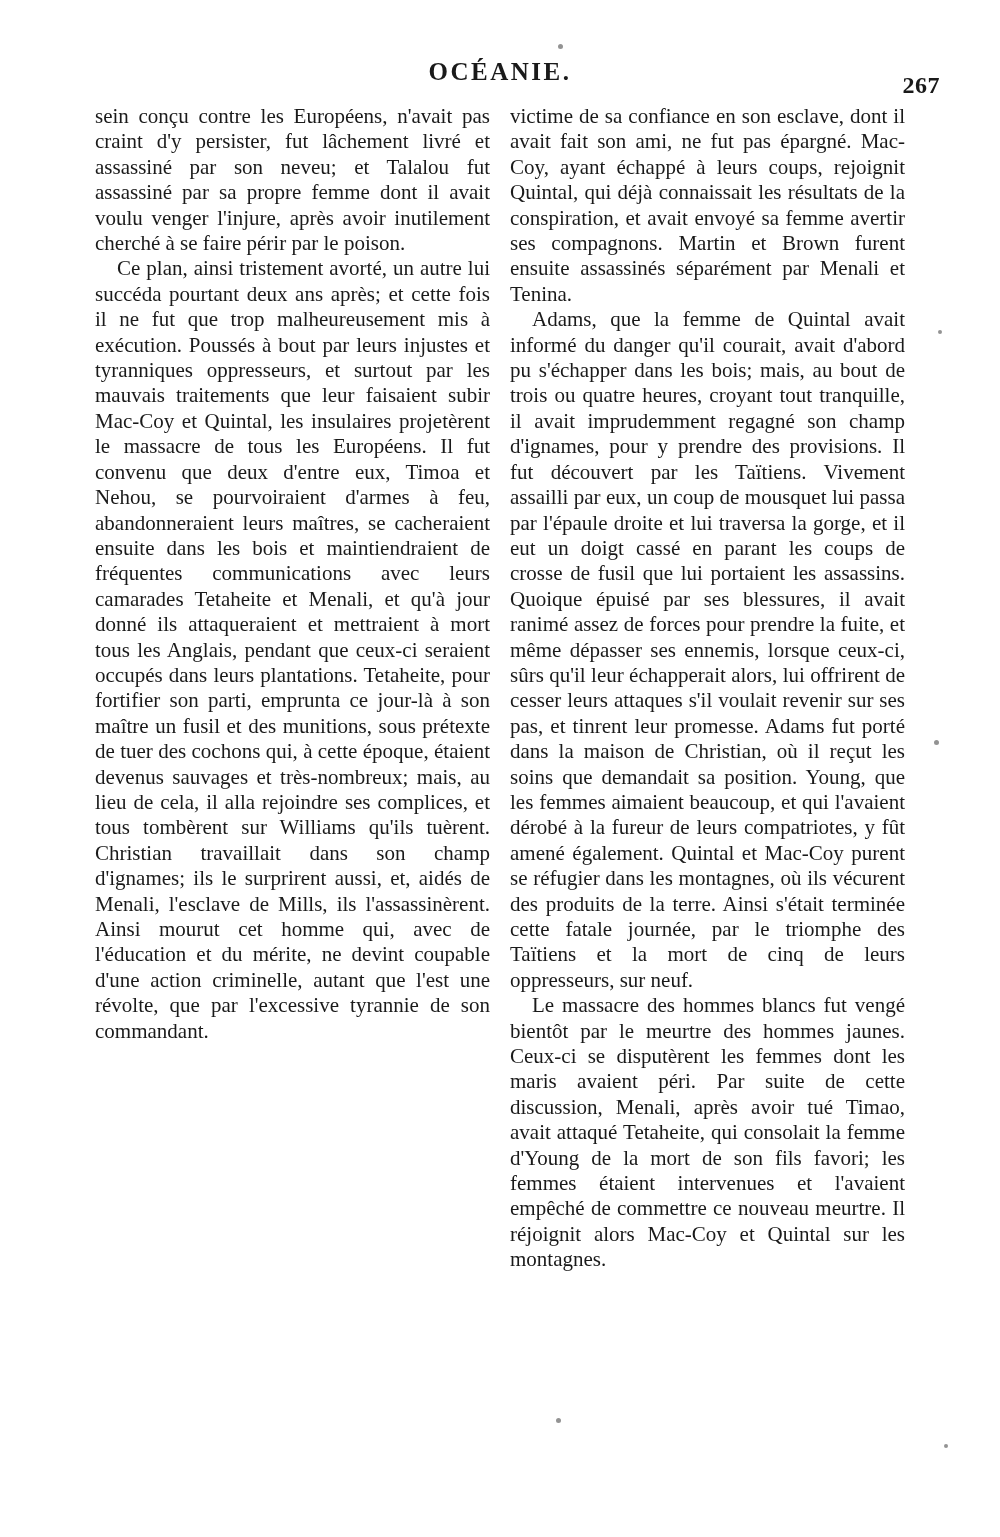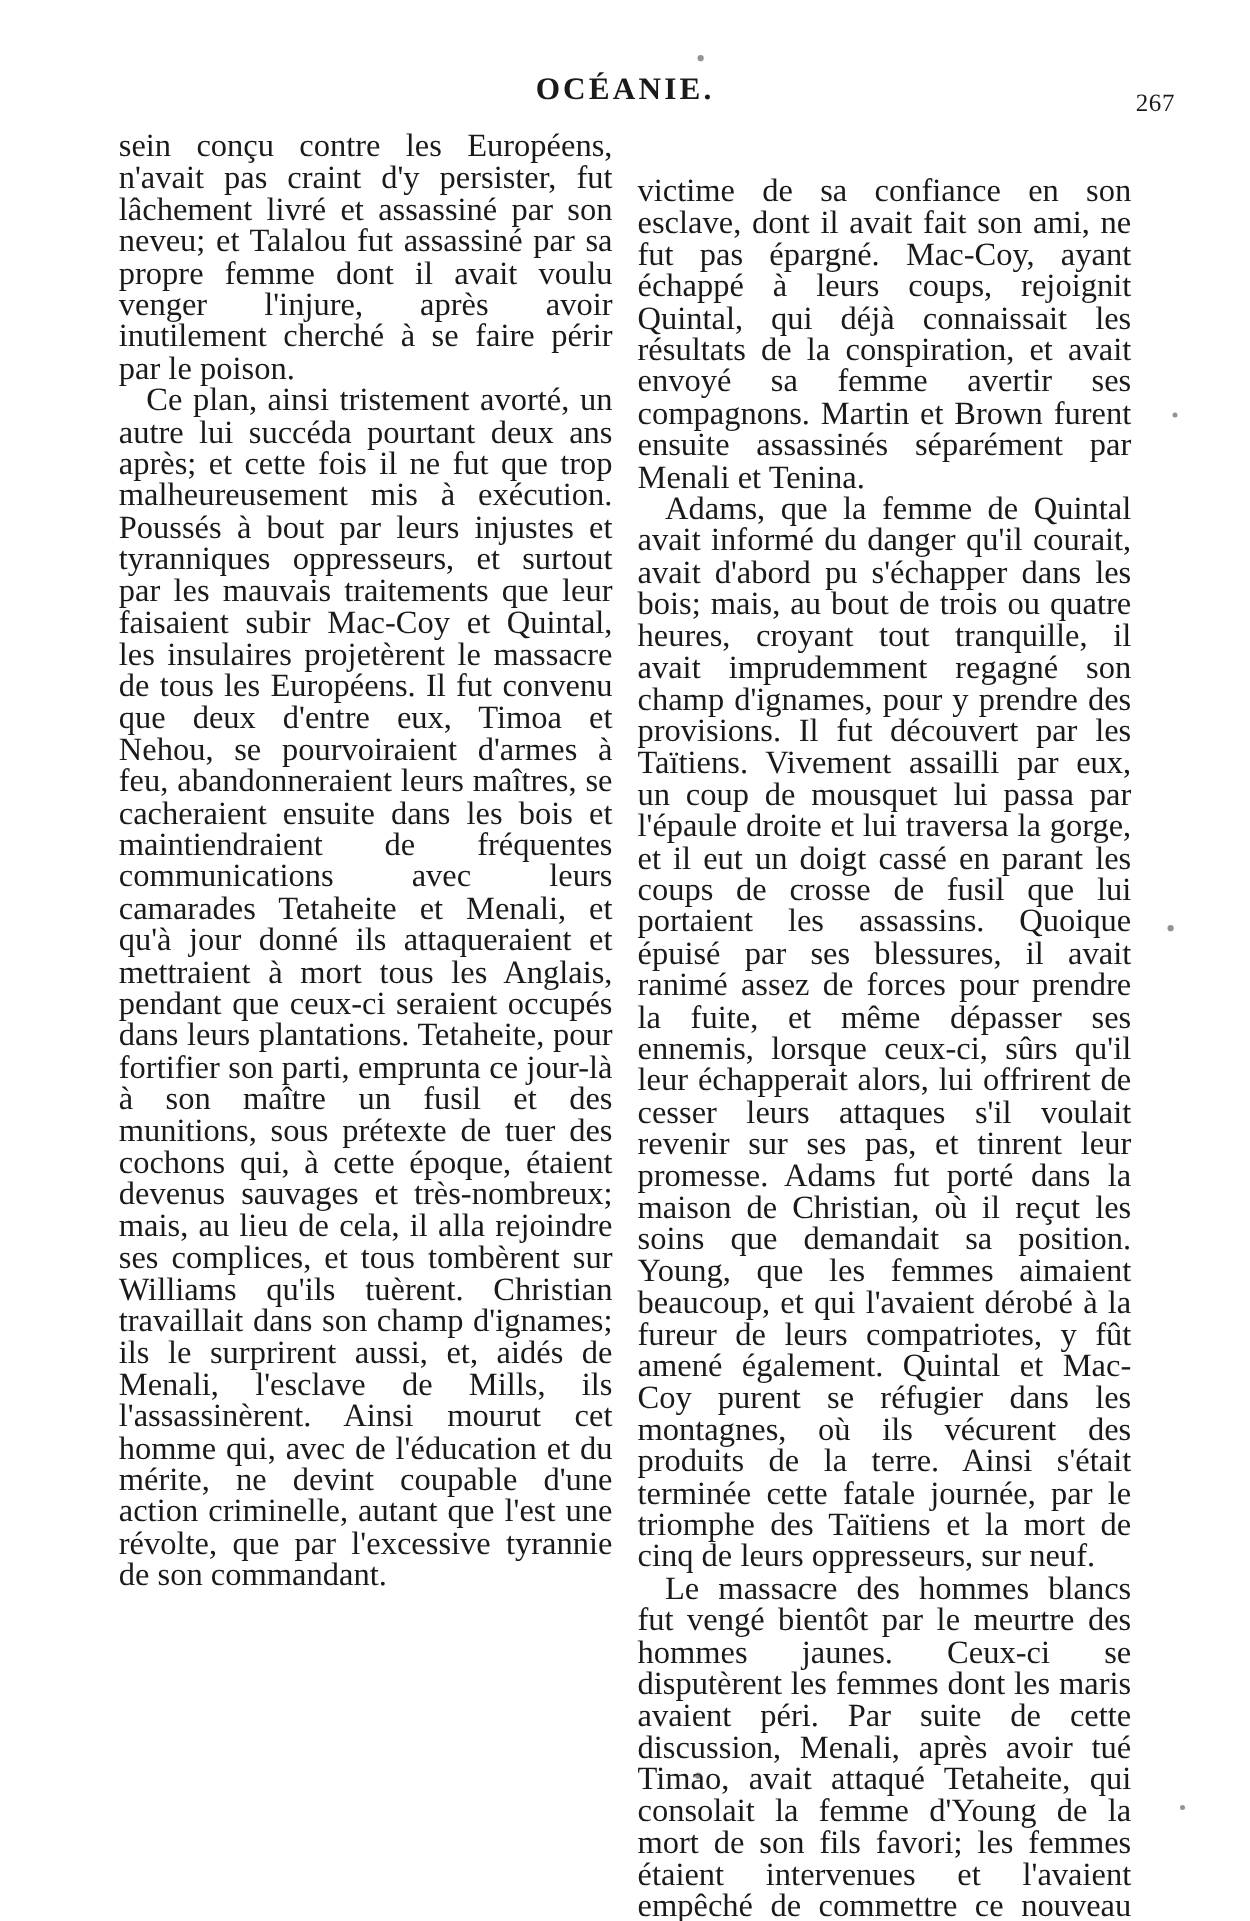--- a/index.html
+++ b/index.html
@@ -37,42 +37,42 @@
     text-align: center;
     font-size: 25px;
     letter-spacing: 2.5px;
     font-weight: bold;
     font-family: "Liberation Serif", serif;
   }
   .folio {
     position: absolute;
     right: 60px;
     top: 14px;
-    font-size: 20px;
-    font-weight: normal;
+    font-size: 24px;
+    font-weight: bold;
     letter-spacing: 0.5px;
   }
   .columns {
     position: absolute;
     left: 0;
     top: 104px;
     width: 1000px;
     height: 1290px;
   }
   .col {
     position: absolute;
     top: 0;
     width: 395px;
   }
   .col-left { left: 95px; }
-  .col-right { left: 510px; margin-top: 36px; }
+  .col-right { left: 510px; }
 
   p.para {
     margin: 0;
-    font-size: 26px;
+    font-size: 21px;
     line-height: 25.4px;
     text-align: justify;
     text-justify: inter-word;
     font-family: "Liberation Serif", serif;
     -webkit-hyphens: manual;
     hyphens: manual;
   }
   p.indent {
     text-indent: 22px;
   }

